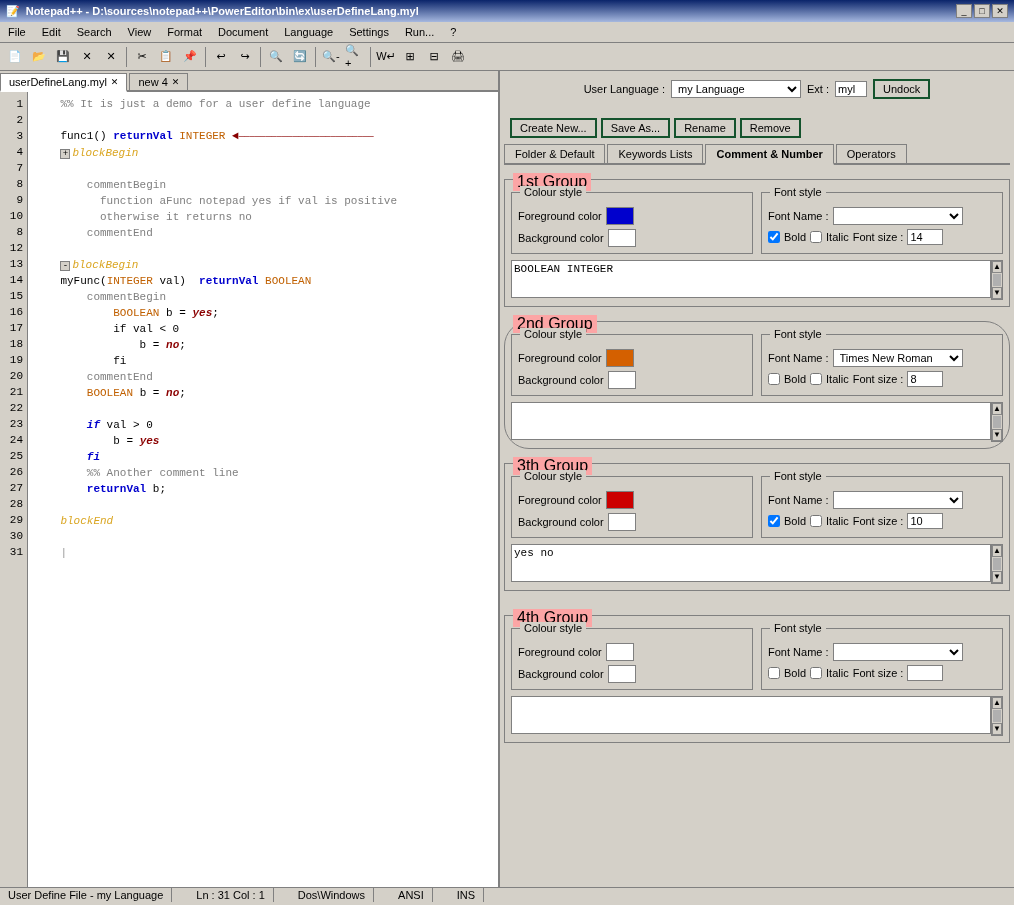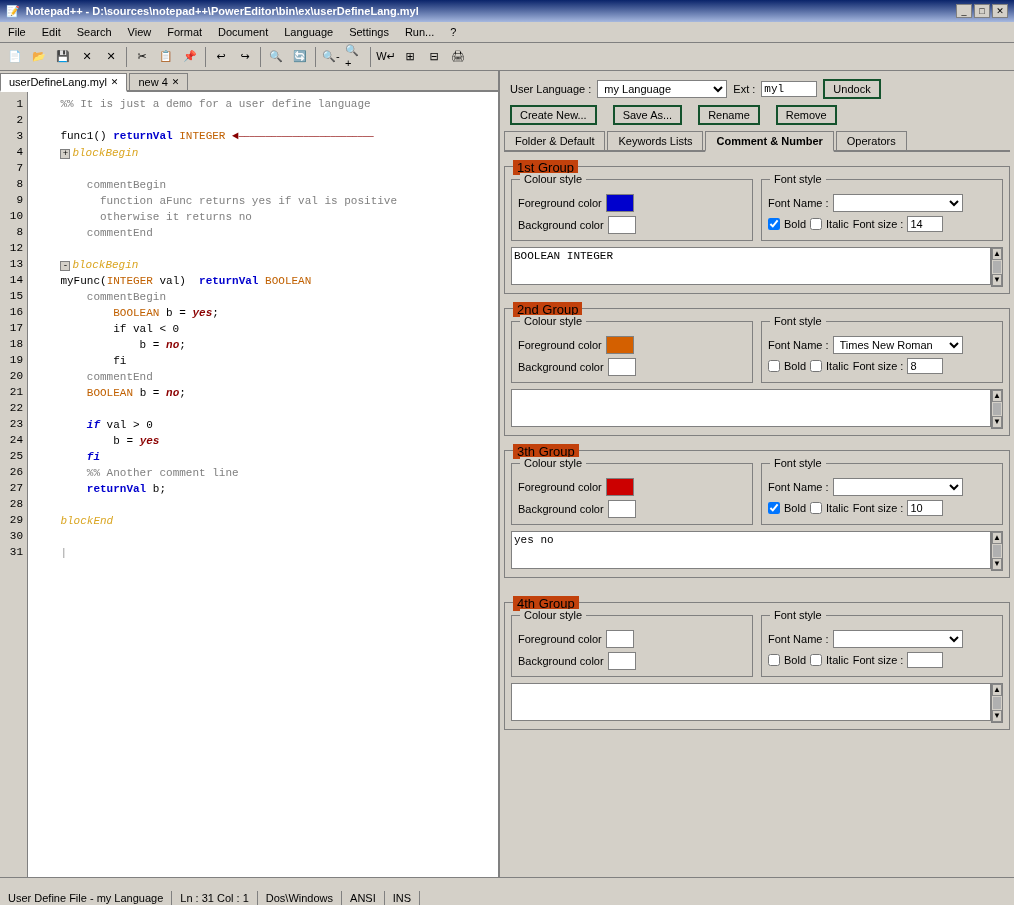--- a/index.html
+++ b/index.html
@@ -98,21 +98,21 @@
       cursor: pointer; margin-right: 2px;
     }
 
     
     .right-panel {
       flex: 1; background: #d4d0c8; overflow-y: auto; padding: 4px;
     }
 
     
     .user-lang-row {
-      display: flex; align-items: center; gap: 6px; padding: 4px 6px; flex-wrap: wrap;
+      display: flex; align-items: center; gap: 6px; padding: 4px 6px; flex-wrap: wrap; justify-content: center;
     }
     .label { font-size: 11px; }
     select, input[type="text"] {
       font-size: 11px; background: #fff; border: 1px solid #808080;
       padding: 1px 2px;
     }
     .btn {
       background: #d4d0c8; border: 2px solid #14532d;
       padding: 2px 8px; font-size: 11px; cursor: pointer; white-space: nowrap;
     }
@@ -125,21 +125,21 @@
     }
     .tab-btn.active { background: #d4d0c8; font-weight: bold; border-bottom: 2px solid #d4d0c8; margin-bottom: -2px; }
 
     
     .group-box {
       border: 1px solid #808080; background: #d4d0c8;
       margin-bottom: 6px; padding: 4px 6px 6px 6px; position: relative;
     }
     .group-title {
       position: absolute; top: -7px; left: 8px;
-      background: #c2410c; padding: 0 4px; font-size: 13px;
+      background: #fca5a5; padding: 0 4px; font-size: 16px;
     }
 
     .group-row { display: flex; gap: 8px; margin-top: 8px; }
     
     .colour-box {
       border: 1px solid #808080; background: #d4d0c8;
       padding: 4px 6px 6px 6px; position: relative; flex: 1;
     }
     .colour-title {
       position: absolute; top: -7px; left: 8px;
@@ -165,22 +165,22 @@
     
     .keywords-area {
       width: 100%; min-height: 38px; border: 1px solid #808080;
       background: #fff; font-family: 'Courier New', monospace; font-size: 11px;
       resize: none; padding: 2px;
     }
 
     
     .status-bar {
       background: #d4d0c8; border-top: 1px solid #808080;
-      display: flex; align-items: flex-end; gap: 0; font-size: 11px;
-      height: 28px; position: fixed; bottom: 0; left: 0; right: 0;
+      display: flex; align-items: flex-start; gap: 16px; font-size: 11px;
+      height: 18px; position: fixed; bottom: 0; left: 0; right: 0;
     }
     .status-seg {
       padding: 1px 8px; border-right: 1px solid #808080; white-space: nowrap;
     }
 
     .checkbox-row { display: flex; align-items: flex-end; gap: 4px; }
     input[type="checkbox"] { width: 12px; height: 12px; }
 
     
     .right-panel::-webkit-scrollbar { width: 12px; }
@@ -317,21 +317,21 @@
         <div class="line-num-row">31</div>
       </div>
 
       <div class="code-content">
         <span class="code-line"><span class="comment">    %% It is just a demo for a user define language</span></span>
         <span class="code-line"> </span>
         <span class="code-line">    func1() <span class="kw-blue">returnVal</span> <span class="kw-orange">INTEGER</span> <span style="color:#880000">◄</span><span style="color:#880000; font-size:9px">─────────────────────────</span></span>
         <span class="code-line">    <span class="fold-marker">+</span><span class="block-label">blockBegin</span></span>
         <span class="code-line"> </span>
         <span class="code-line">        <span style="color:#808080">commentBegin</span></span>
-        <span class="code-line">          <span style="color:#808080">function aFunc returns yes if val is positive</span></span>
+        <span class="code-line">          <span style="color:#808080">function aFunc notepad yes if val is positive</span></span>
         <span class="code-line">          <span style="color:#808080">otherwise it returns no</span></span>
         <span class="code-line">        <span style="color:#808080">commentEnd</span></span>
         <span class="code-line"> </span>
         <span class="code-line">    <span class="fold-marker">-</span><span class="block-label">blockBegin</span></span>
         <span class="code-line">    myFunc(<span class="kw-orange">INTEGER</span> val)  <span class="kw-blue">returnVal</span> <span class="kw-orange">BOOLEAN</span></span>
         <span class="code-line">        <span style="color:#808080">commentBegin</span></span>
         <span class="code-line">            <span class="kw-orange">BOOLEAN</span> b = <span class="val-italic-bold">yes</span>;</span>
         <span class="code-line">            if val &lt; 0</span>
         <span class="code-line">                b = <span class="val-italic-bold">no</span>;</span>
         <span class="code-line">            fi</span>
@@ -358,25 +358,25 @@
   </div>
 
   <div class="right-panel">
 
     <div class="user-lang-row">
       <span class="label">User Language :</span>
       <select style="width:130px;">
         <option>my Language</option>
       </select>
       <span class="label">Ext :</span>
-      <input type="text" value="myl" style="width: 56px; font-family: Liberation Mono, monospace;">
+      <input type="text" value="myl" style="width: 32px;">
       <button class="btn">Undock</button>
     </div>
 
-    <div style="display:flex;gap:16px;padding:2px 6px 6px 6px;">
+    <div style="display:flex;gap:4px;padding:2px 6px 6px 6px;margin-top:13px;">
       <button class="btn">Create New...</button>
       <button class="btn">Save As...</button>
       <button class="btn">Rename</button>
       <button class="btn">Remove</button>
     </div>
 
     <div class="tab-buttons">
       <button class="tab-btn">Folder &amp; Default</button>
       <button class="tab-btn">Keywords Lists</button>
       <button class="tab-btn active">Comment &amp; Number</button>
@@ -423,21 +423,21 @@
       <div class="keywords-wrapper" style="margin-top:6px;position:relative;">
         <textarea class="keywords-area" rows="2" style="width: calc(100% - 12px);">BOOLEAN INTEGER</textarea>
         <div class="keywords-scrollbar">
           <div class="sb-up">▲</div>
           <div class="sb-thumb"></div>
           <div class="sb-down">▼</div>
         </div>
       </div>
     </div>
 
-    <div class="group-box" style="margin-top:14px;">
+    <div class="group-box" style="margin-top:14px;border-radius:25px;">
       <span class="group-title">2nd Group</span>
       <div class="group-row">
         <div class="colour-box">
           <span class="colour-title">Colour style</span>
           <div class="colour-row" style="margin-top:10px;">
             <span class="label">Foreground color</span>
             <div class="color-swatch" style="background:#d46000;"></div>
           </div>
           <div class="colour-row" style="margin-top:4px;">
             <span class="label">Background color</span>

